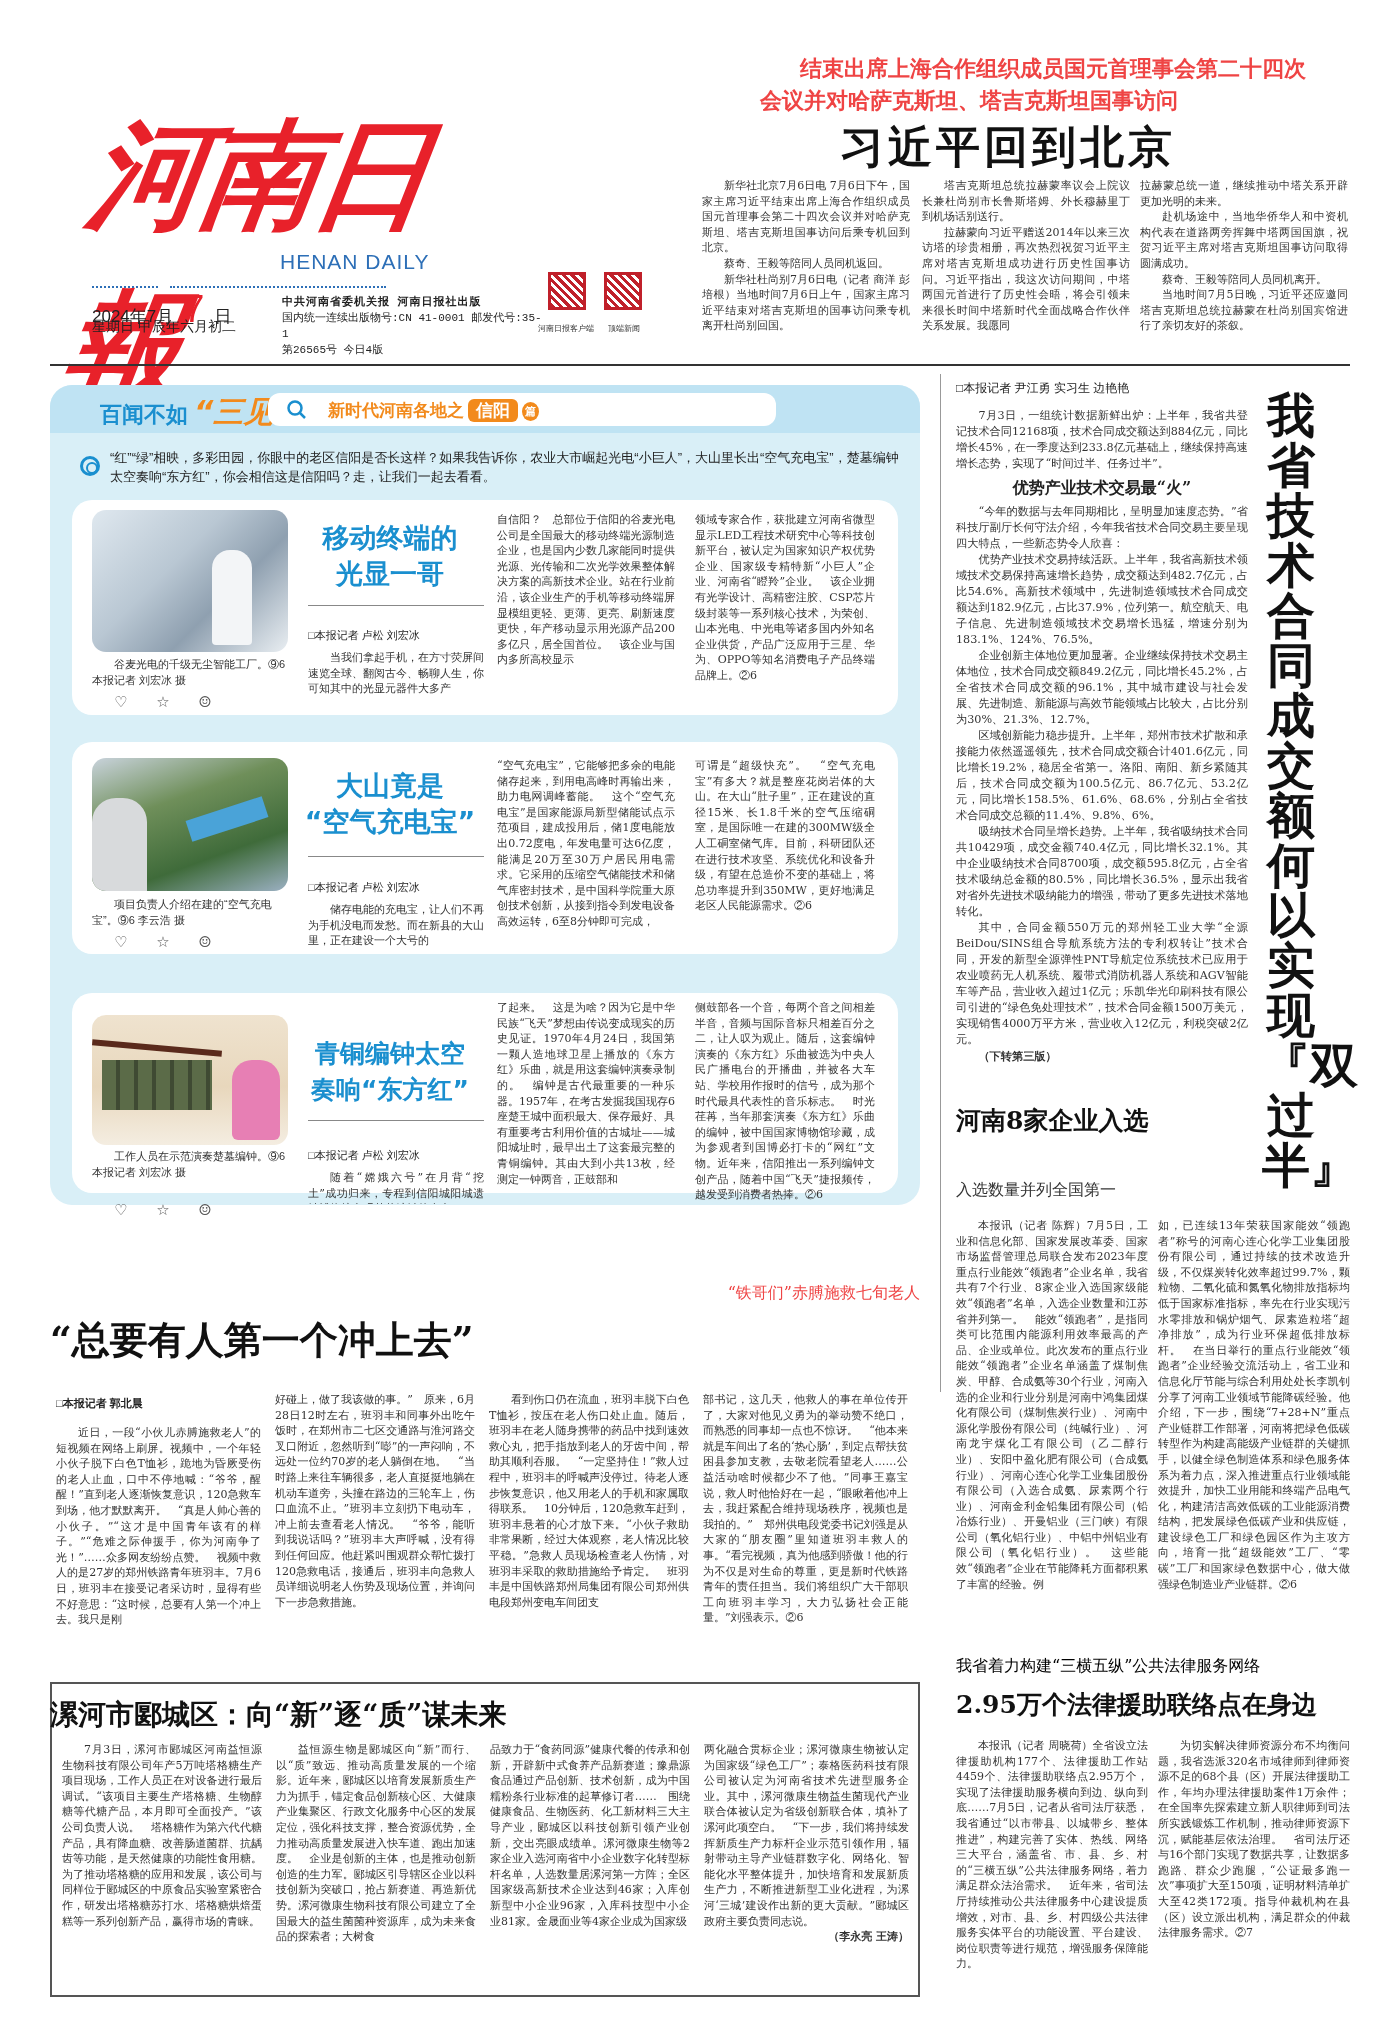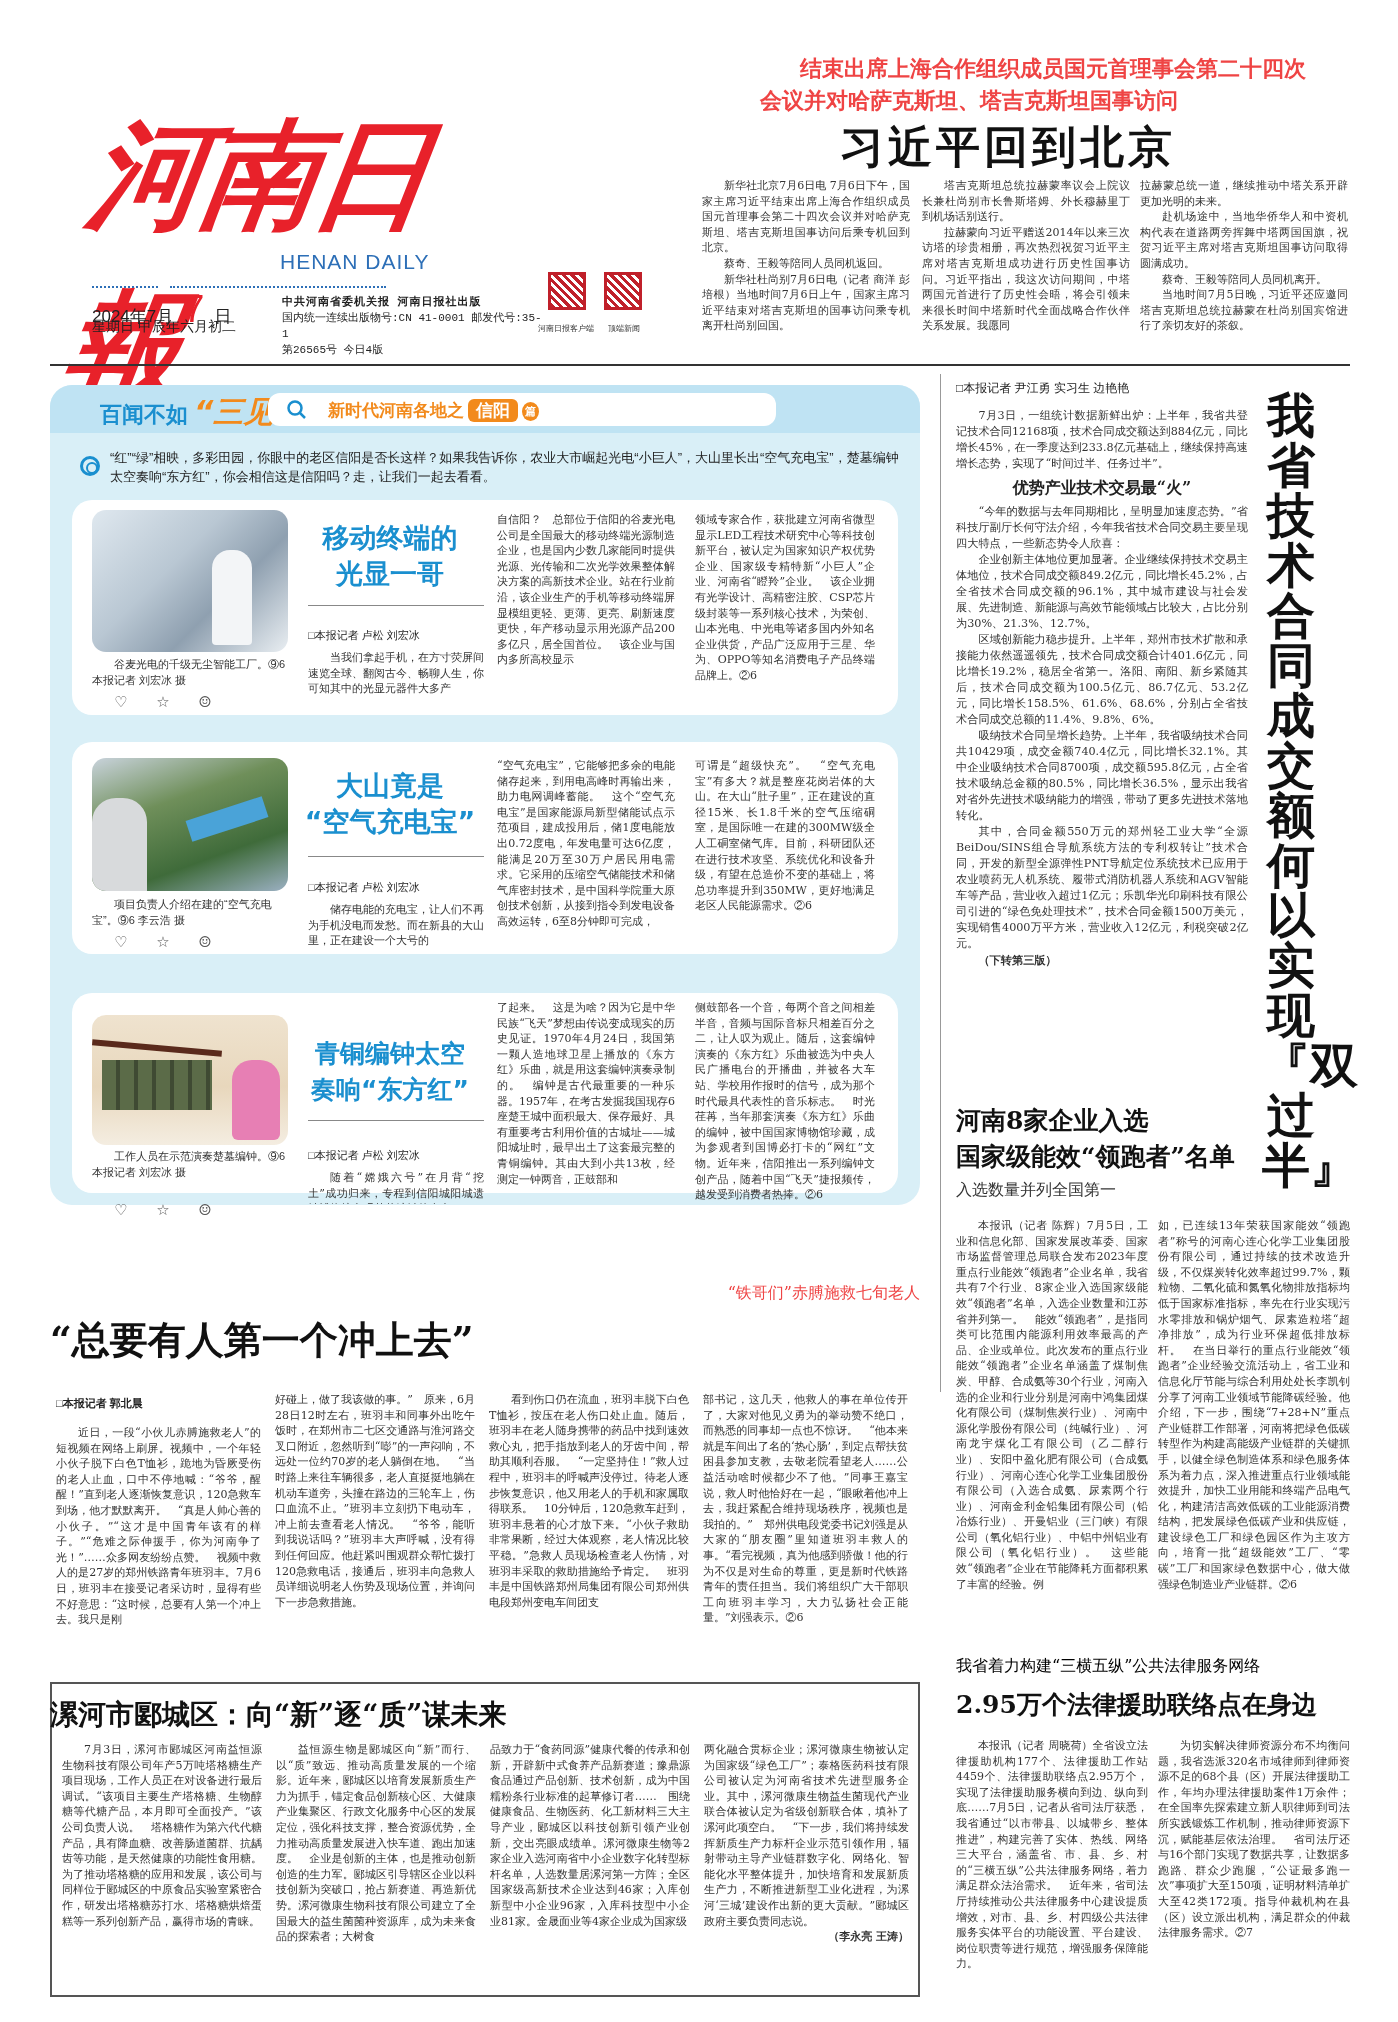--- a/index.html
+++ b/index.html
@@ -161,31 +161,31 @@
   </div>
 <div class="abs cols" style="left:497px;top:1000px;width:178px">了起来。　这是为啥？因为它是中华民族“飞天”梦想由传说变成现实的历史见证。1970年4月24日，我国第一颗人造地球卫星上播放的《东方红》乐曲，就是用这套编钟演奏录制的。　编钟是古代最重要的一种乐器。1957年，在考古发掘我国现存6座楚王城中面积最大、保存最好、具有重要考古利用价值的古城址——城阳城址时，最早出土了这套最完整的青铜编钟。其由大到小共13枚，经测定一钟两音，正鼓部和</div>
 <div class="abs cols" style="left:695px;top:1000px;width:180px">侧鼓部各一个音，每两个音之间相差半音，音频与国际音标只相差百分之二，让人叹为观止。随后，这套编钟演奏的《东方红》乐曲被选为中央人民广播电台的开播曲，并被各大车站、学校用作报时的信号，成为那个时代最具代表性的音乐标志。　时光荏苒，当年那套演奏《东方红》乐曲的编钟，被中国国家博物馆珍藏，成为参观者到国博必打卡的“网红”文物。近年来，信阳推出一系列编钟文创产品，随着中国“飞天”捷报频传，越发受到消费者热捧。②6</div>
 
 <div class="abs rule" style="left:940px;top:374px;width:1px;height:1018px;background:#999"></div>
 <div class="abs byline" style="left:956px;top:380px;font-size:12px">□本报记者 尹江勇 实习生 边艳艳</div>
 <div class="abs cols" style="left:956px;top:408px;width:292px;font-size:11.2px;line-height:16px">
   <p>7月3日，一组统计数据新鲜出炉：上半年，我省共登记技术合同12168项，技术合同成交额达到884亿元，同比增长45%，在一季度达到233.8亿元基础上，继续保持高速增长态势，实现了“时间过半、任务过半”。</p>
   <div class="sub-head" style="margin:8px 0 8px">优势产业技术交易最“火”</div>
   <p>“今年的数据与去年同期相比，呈明显加速度态势。”省科技厅副厅长何守法介绍，今年我省技术合同交易主要呈现四大特点，一些新态势令人欣喜：</p>
+  <p>优势产业技术交易持续活跃。上半年，我省高新技术领域技术交易保持高速增长趋势，成交额达到482.7亿元，占比54.6%。高新技术领域中，先进制造领域技术合同成交额达到182.9亿元，占比37.9%，位列第一。航空航天、电子信息、先进制造领域技术交易增长迅猛，增速分别为183.1%、124%、76.5%。</p>
   <p>企业创新主体地位更加显著。企业继续保持技术交易主体地位，技术合同成交额849.2亿元，同比增长45.2%，占全省技术合同成交额的96.1%，其中城市建设与社会发展、先进制造、新能源与高效节能领域占比较大，占比分别为30%、21.3%、12.7%。</p>
   <p>区域创新能力稳步提升。上半年，郑州市技术扩散和承接能力依然遥遥领先，技术合同成交额合计401.6亿元，同比增长19.2%，稳居全省第一。洛阳、南阳、新乡紧随其后，技术合同成交额为100.5亿元、86.7亿元、53.2亿元，同比增长158.5%、61.6%、68.6%，分别占全省技术合同成交总额的11.4%、9.8%、6%。</p>
   <p>吸纳技术合同呈增长趋势。上半年，我省吸纳技术合同共10429项，成交金额740.4亿元，同比增长32.1%。其中企业吸纳技术合同8700项，成交额595.8亿元，占全省技术吸纳总金额的80.5%，同比增长36.5%，显示出我省对省外先进技术吸纳能力的增强，带动了更多先进技术落地转化。</p>
   <p>其中，合同金额550万元的郑州轻工业大学“全源BeiDou/SINS组合导航系统方法的专利权转让”技术合同，开发的新型全源弹性PNT导航定位系统技术已应用于农业喷药无人机系统、履带式消防机器人系统和AGV智能车等产品，营业收入超过1亿元；乐凯华光印刷科技有限公司引进的“绿色免处理技术”，技术合同金额1500万美元，实现销售4000万平方米，营业收入12亿元，利税突破2亿元。</p>
   <p style="font-weight:bold">（下转第三版）</p>
 </div>
 <div class="abs right-vert">我省技术合同成交额何以实现『双过半』</div>
 
 <div class="abs big-head" style="left:956px;top:1103px;width:420px;font-size:25px;line-height:36px">
   <div>河南8家企业入选</div>
-  <div>国家级能效“领跑者”名单</div>
 </div>
 <div class="abs" style="left:956px;top:1180px;font-size:16px;color:#333">入选数量并列全国第一</div>
 <div class="abs cols" style="left:956px;top:1218px;width:192px">
     <p>本报讯（记者 陈辉）7月5日，工业和信息化部、国家发展改革委、国家市场监督管理总局联合发布2023年度重点行业能效“领跑者”企业名单，我省共有7个行业、8家企业入选国家级能效“领跑者”名单，入选企业数量和江苏省并列第一。　能效“领跑者”，是指同类可比范围内能源利用效率最高的产品、企业或单位。此次发布的重点行业能效“领跑者”企业名单涵盖了煤制焦炭、甲醇、合成氨等30个行业，河南入选的企业和行业分别是河南中鸿集团煤化有限公司（煤制焦炭行业）、河南中源化学股份有限公司（纯碱行业）、河南龙宇煤化工有限公司（乙二醇行业）、安阳中盈化肥有限公司（合成氨行业）、河南心连心化学工业集团股份有限公司（入选合成氨、尿素两个行业）、河南金利金铅集团有限公司（铅冶炼行业）、开曼铝业（三门峡）有限公司（氧化铝行业）、中铝中州铝业有限公司（氧化铝行业）。　这些能效“领跑者”企业在节能降耗方面都积累了丰富的经验。例</p>
   </div>
 <div class="abs cols" style="left:1158px;top:1218px;width:192px">
     <p style="text-indent:0">如，已连续13年荣获国家能效“领跑者”称号的河南心连心化学工业集团股份有限公司，通过持续的技术改造升级，不仅煤炭转化效率超过99.7%，颗粒物、二氧化硫和氮氧化物排放指标均低于国家标准指标，率先在行业实现污水零排放和锅炉烟气、尿素造粒塔“超净排放”，成为行业环保超低排放标杆。　在当日举行的重点行业能效“领跑者”企业经验交流活动上，省工业和信息化厅节能与综合利用处处长李凯钊分享了河南工业领域节能降碳经验。他介绍，下一步，围绕“7+28+N”重点产业链群工作部署，河南将把绿色低碳转型作为构建高能级产业链群的关键抓手，以健全绿色制造体系和绿色服务体系为着力点，深入推进重点行业领域能效提升，加快工业用能和终端产品电气化，构建清洁高效低碳的工业能源消费结构，把发展绿色低碳产业和供应链，建设绿色工厂和绿色园区作为主攻方向，培育一批“超级能效”工厂、“零碳”工厂和国家绿色数据中心，做大做强绿色制造业产业链群。②6</p>
   </div>
 
 <div class="abs" style="left:956px;top:1656px;font-size:16px;color:#000000">我省着力构建“三横五纵”公共法律服务网络</div>

